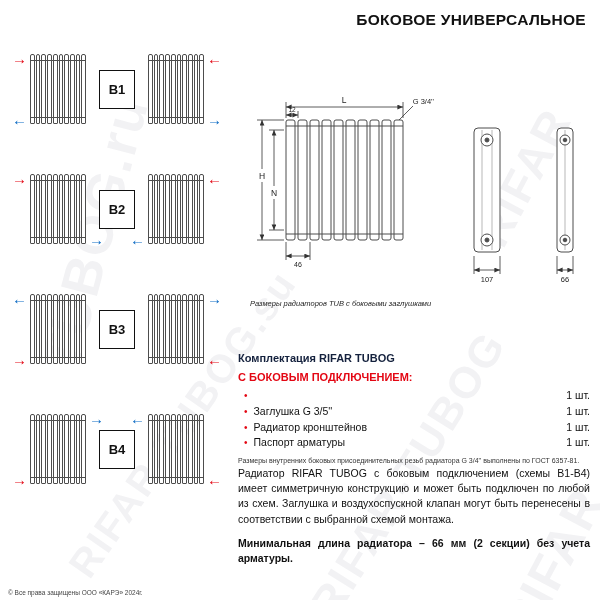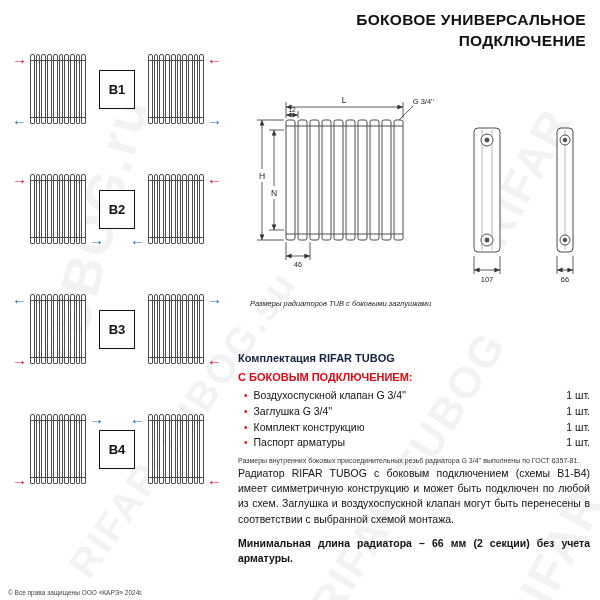--- a/index.html
+++ b/index.html
@@ -69,21 +69,20 @@
 <body>
 
 <div class="wm" id="wm1">TUBOG.ru</div>
 <div class="wm" id="wm2">RIFAR-TUBOG.su</div>
 <div class="wm" id="wm3">RIFAR-TUBOG</div>
 <div class="wm" id="wm4">RIFAR</div>
 <div class="wm" id="wm5">RIFAR</div>
 
 <div id="title">
   <div>БОКОВОЕ УНИВЕРСАЛЬНОЕ</div>
-  <div>ПОДКЛЮЧЕНИЕ</div>
 </div>
 
 <div id="schemes">
     <div class="scheme-row">
       <div class="rad-unit">
         <div class="radiator">
           <i></i>
           <i></i>
           <i></i>
           <i></i>
@@ -310,31 +309,30 @@
     <text x="31" y="178" text-anchor="middle" font-size="7.5">66</text>
   </svg>
 </div>
 
 <div id="equipment">
   <div class="eq-h1">Комплектация RIFAR TUBOG</div>
   <div class="eq-h2">С БОКОВЫМ ПОДКЛЮЧЕНИЕМ:</div>
   <div id="equip-list">
       <div class="equip-item">
         <span class="bullet">•</span>
-        <span class="eq-label">Воздухоспускной клапан G 3/4''</span>
         <span class="eq-qty">1 шт.</span>
       </div>
       <div class="equip-item">
         <span class="bullet">•</span>
-        <span class="eq-label">Заглушка G 3/4''</span>
+        <span class="eq-label">Заглушка G 3/5''</span>
         <span class="eq-qty">1 шт.</span>
       </div>
       <div class="equip-item">
         <span class="bullet">•</span>
-        <span class="eq-label">Комплект конструкцию</span>
+        <span class="eq-label">Радиатор кронштейнов</span>
         <span class="eq-qty">1 шт.</span>
       </div>
       <div class="equip-item">
         <span class="bullet">•</span>
         <span class="eq-label">Паспорт арматуры</span>
         <span class="eq-qty">1 шт.</span>
       </div>
     </div>
   <div class="eq-note">Размеры внутренних боковых присоединительных резьб радиатора G 3/4'' выполнены по ГОСТ 6357-81.</div>
 </div>

